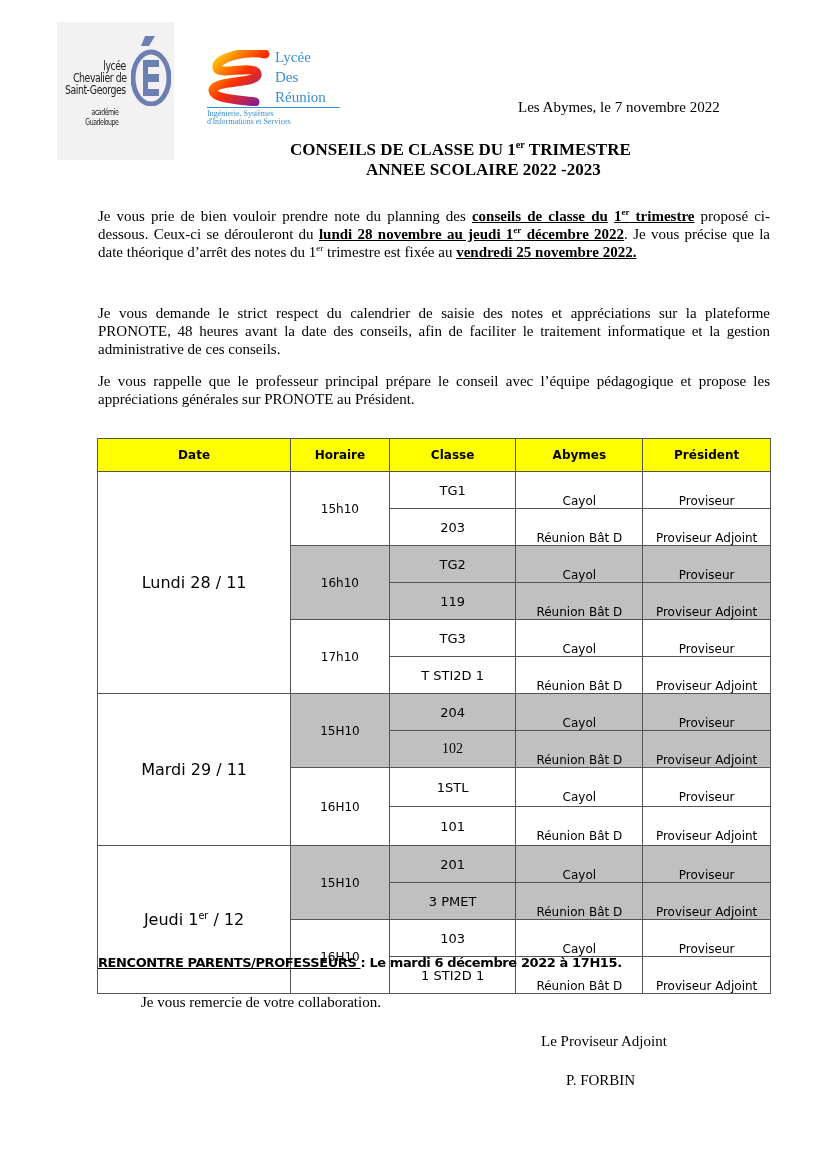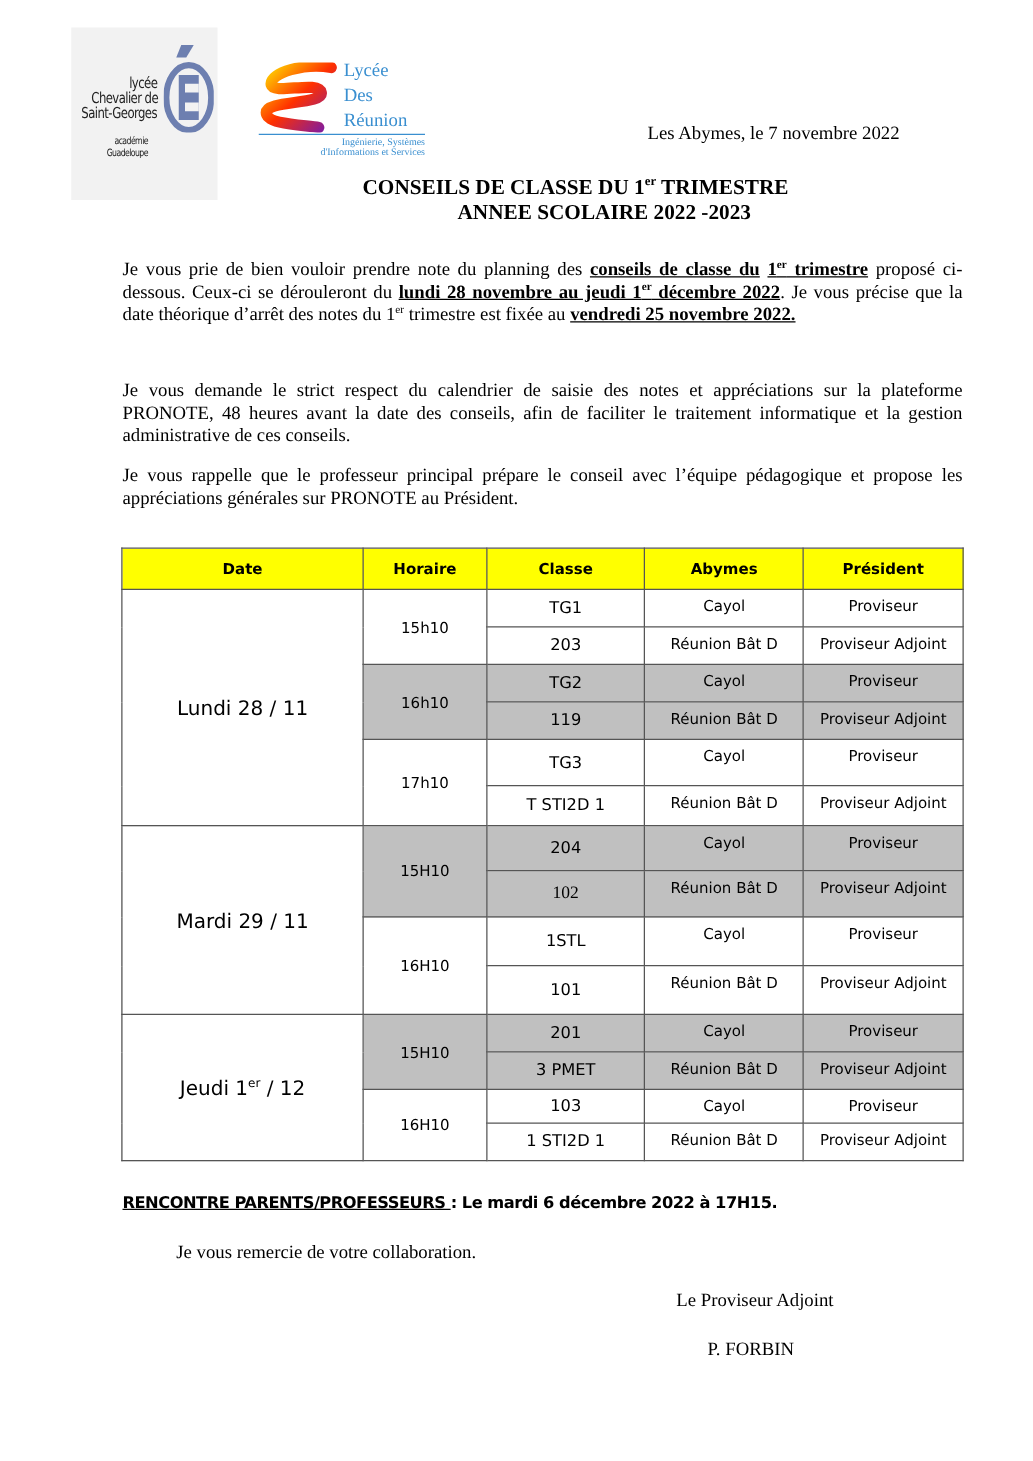--- a/index.html
+++ b/index.html
@@ -14,21 +14,21 @@
   .logo1 .t4 { top: 86px; right: 56px; font-size: 8px; line-height: 9px; }
   .logo1 .t5 { top: 96px; right: 56px; font-size: 8px; line-height: 9px; }
 
   .logo2 { position: absolute; left: 205px; top: 50px; width: 140px; height: 80px; }
   .logo2 .swirl { position: absolute; left: 0; top: 0; width: 72px; height: 56px; }
   .logo2 .w { position: absolute; left: 70px; font-family: "Liberation Serif", serif; color: #3a8fd0; font-size: 15px; line-height: 15px; }
   .logo2 .w1 { top: 0px; }
   .logo2 .w2 { top: 20px; }
   .logo2 .w3 { top: 40px; }
   .logo2 .line { position: absolute; left: 2px; top: 57px; width: 133px; height: 1px; background: #3a8fd0; }
-  .logo2 .s { position: absolute; left: 2px; width: 133px; text-align: right; font-family: "Liberation Serif", serif; color: #3a8fd0; font-size: 8px; line-height: 9px; white-space: nowrap; }
+  .logo2 .s { position: absolute; left: 2px; width: 133px; text-align: left; font-family: "Liberation Serif", serif; color: #3a8fd0; font-size: 8px; line-height: 9px; white-space: nowrap; }
   .logo2 .s1 { top: 59px; }
   .logo2 .s2 { top: 67px; }
 
   .date-line { position: absolute; left: 518px; top: 99px; font-size: 15px; }
   .title { position: absolute; left: 0; width: 826px; text-align: center; font-weight: bold; font-size: 17px; line-height: 20px; }
   .title1 { top: 140px; left: 78px; width: 826px; }
   .title2 { top: 160px; left: 78px; }
   sup { font-size: 0.6em; line-height: 0; vertical-align: super; }
 
   .para { position: absolute; left: 98px; width: 672px; font-size: 15px; line-height: 18px; text-align: justify; }
@@ -36,21 +36,21 @@
   .p2 { top: 304px; }
   .p3 { top: 372px; }
   .bu { font-weight: bold; text-decoration: underline; }
 
   table.sched { position: absolute; left: 97px; top: 438px; width: 674px; border-collapse: collapse; font-family: "DejaVu Sans", sans-serif; font-size: 12px; }
   table.sched th, table.sched td { border: 1px solid #555; text-align: center; padding: 0; }
   table.sched th { background: #ffff00; font-weight: bold; height: 32px; font-size: 12px; text-align: center; }
   table.sched td.date { font-size: 16px; background: #fff; margin-top: 34px; }
   table.sched .gray { background: #c0c0c0; }
   table.sched td.cls { font-size: 13px; }
-  table.sched td.sal, table.sched td.pre { vertical-align: top; padding-top: 6px; }
+  table.sched td.sal, table.sched td.pre { vertical-align: top; padding-top: 22px; }
   table.sched td.serif { font-family: "Liberation Serif", serif; font-size: 14px; }
   .c1 { width: 191px; } .c2 { width: 97px; } .c3 { width: 125px; } .c4 { width: 125px; } .c5 { width: 126px; }
 
   .rencontre { position: absolute; left: 98px; top: 955px; font-family: "DejaVu Sans", sans-serif; font-weight: bold; font-size: 13px; letter-spacing: -0.4px; }
   .rencontre .u { text-decoration: underline; }
   .thanks { position: absolute; left: 98px; top: 994px; font-size: 15px; margin-left: 43px; }
   .sign1 { position: absolute; left: 541px; top: 1033px; font-size: 15px; }
   .sign2 { position: absolute; left: 566px; top: 1072px; font-size: 15px; }
 </style>
 </head>

